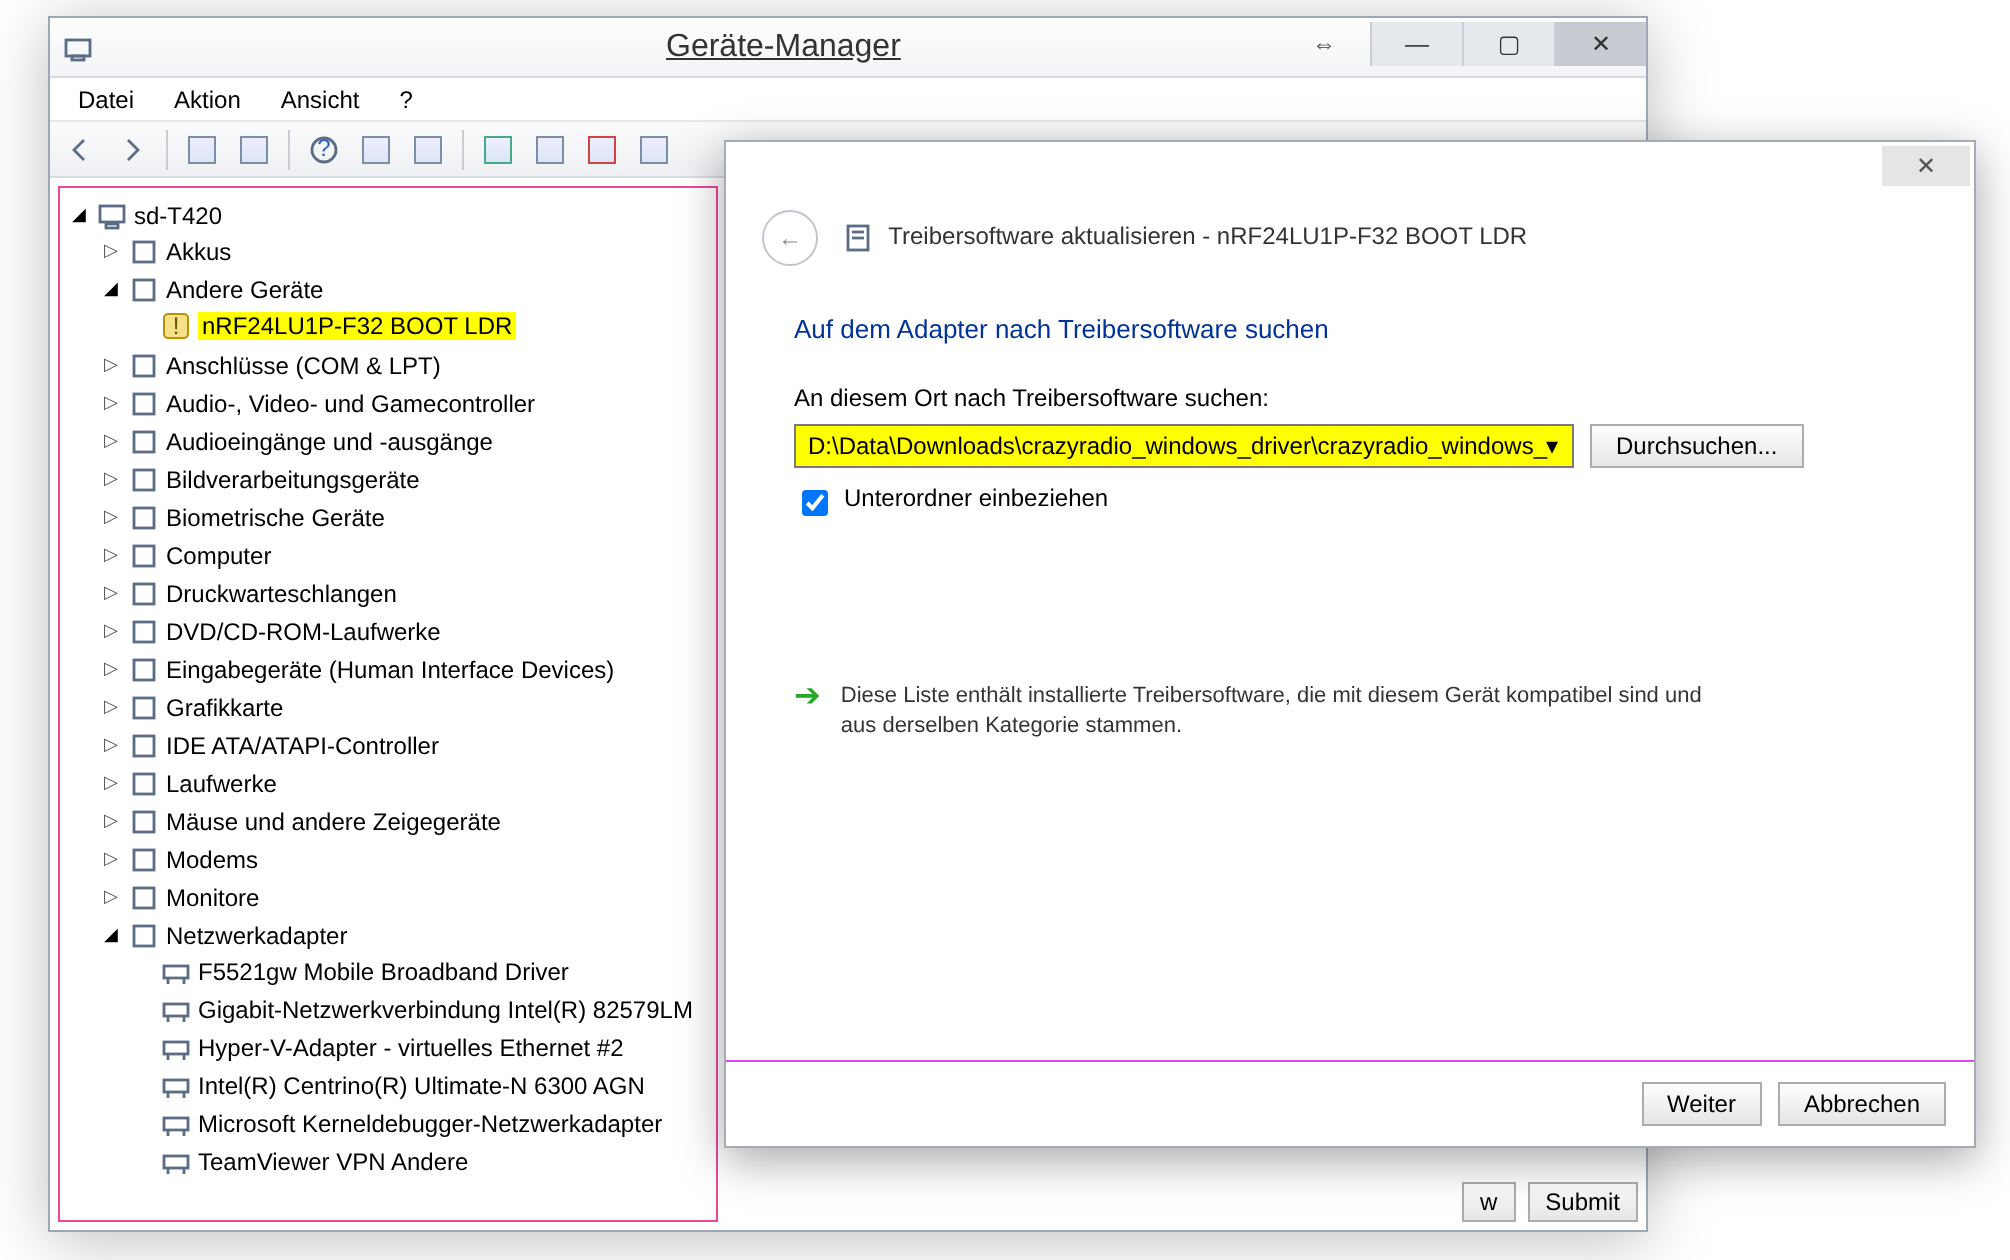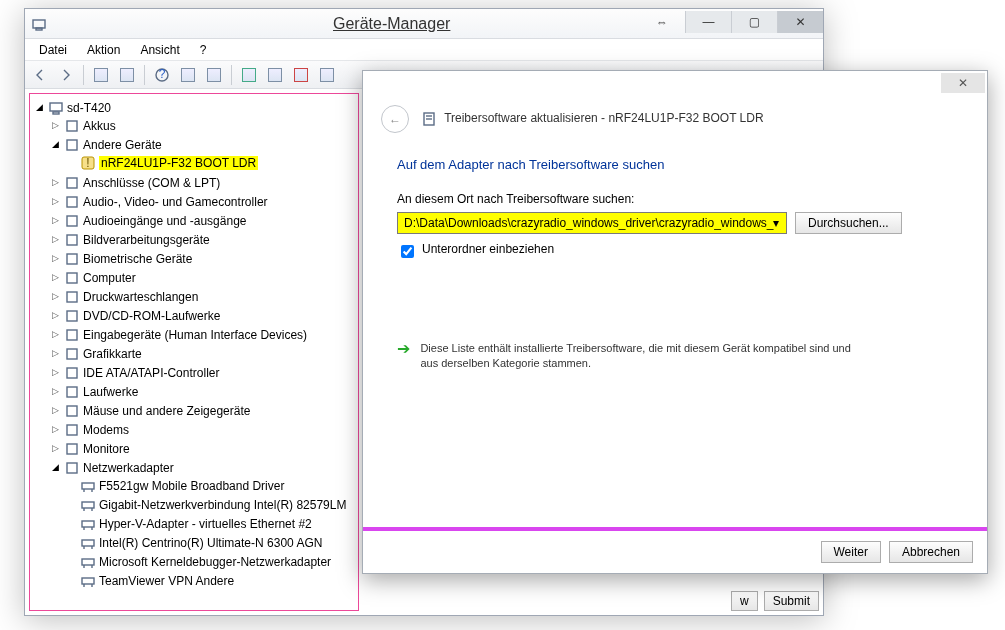--- a/index.html
+++ b/index.html
@@ -48,21 +48,21 @@
   .path-row { display:flex; gap:8px; align-items:center; margin-bottom:8px;}
   .path-combo { width:390px; height:22px; background:#ffff00; border:1px solid #7a7a7a; display:flex; align-items:center; padding:0 18px 0 6px; position:relative; overflow:hidden;}
   .path-combo .dd {position:absolute; right:2px; top:1px; width:16px; height:18px; display:flex; align-items:center; justify-content:center;}
   .browse-btn, .dlg-btn { border:1px solid #acacac; background:linear-gradient(#fdfdfd,#e6e6e6); padding:2px 12px; height:22px; font-size:12px; display:inline-flex; align-items:center;}
   .chk-row { display:flex; align-items:flex-start; gap:5px; font-size:12px;}
   input[type=checkbox]{width:13px;height:13px;}
   .opt-block { margin-top:80px; display:flex; gap:10px;}
   .arrow-g { color:#27a92b; font-size:16px; line-height:1;}
   .opt-title { color:#003399; font-size:13px;}
   .opt-desc { color:#333; font-size:11px; max-width:440px; line-height:1.35;}
-  .dlg-footer { border-top:4px solid #d946ef; padding:10px 14px; display:flex; justify-content:flex-end; gap:8px;}
+  .dlg-footer { border-top:1px solid #d946ef; padding:10px 14px; display:flex; justify-content:flex-end; gap:8px;}
 
   
   .sq { width:14px;height:14px;border:1px solid #7d8fa5; background:linear-gradient(#eef,#dce5f3);}
   svg .s1{fill:none;stroke:#5b6c85;stroke-width:1.4;}
 </style>
 </head>
 <body>
 
 <div class="shadow-wrap">
 <div class="main-window">

